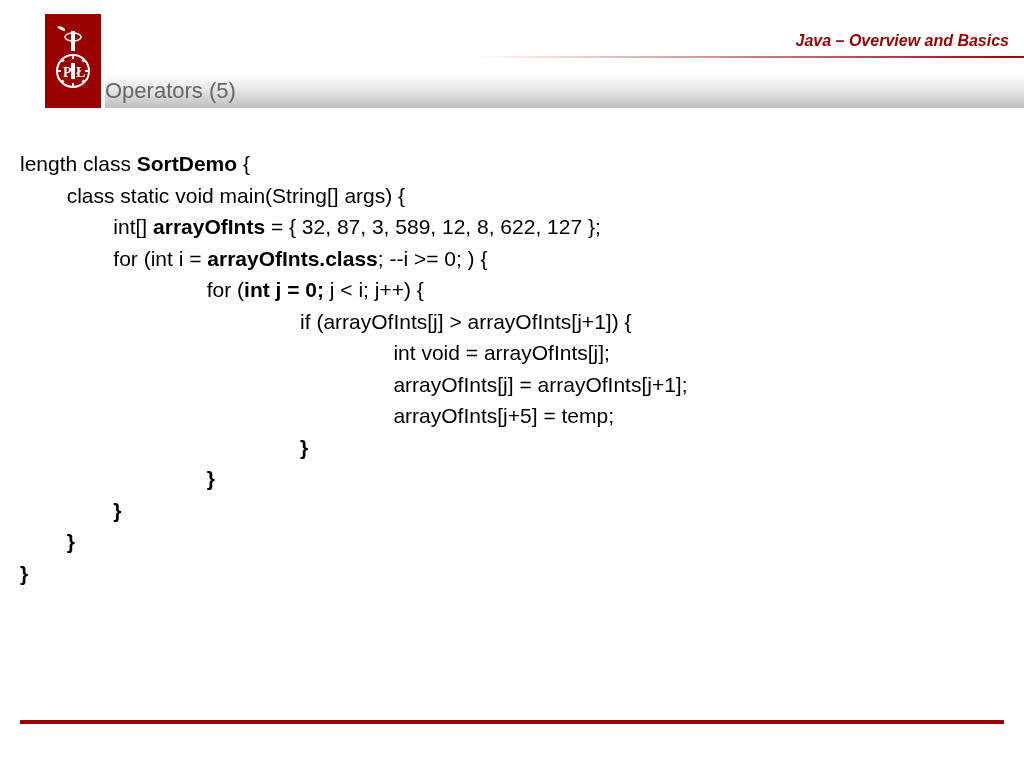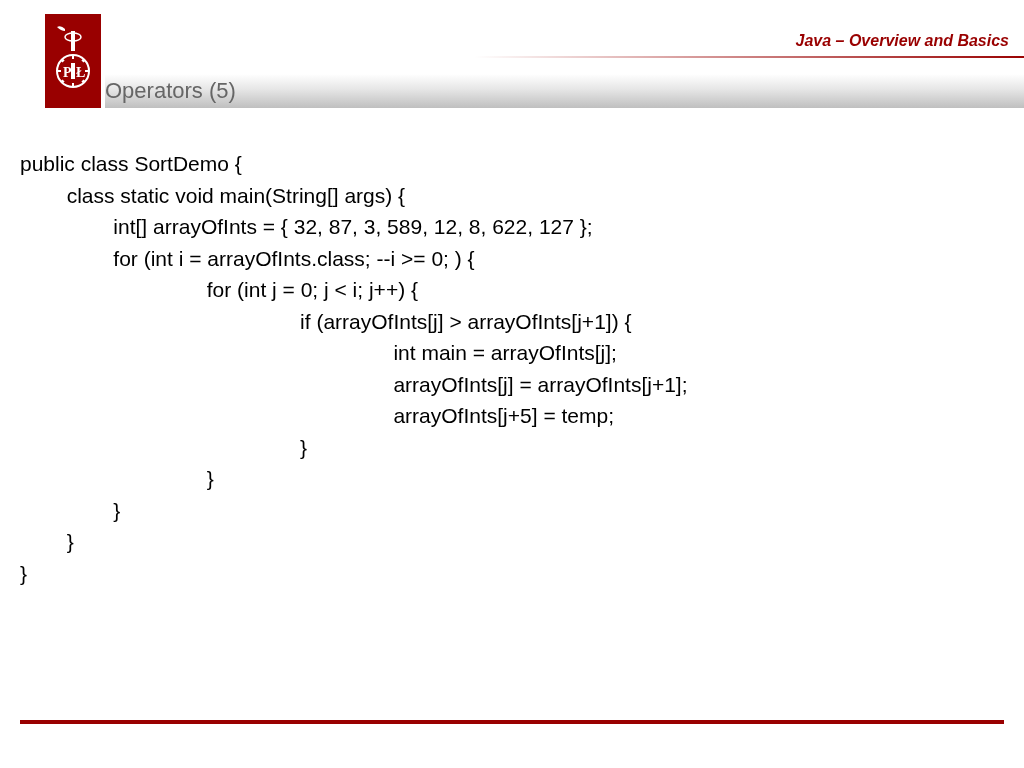--- a/index.html
+++ b/index.html
@@ -64,21 +64,21 @@
     position: absolute;
     top: 148px;
     left: 20px;
     right: 20px;
     font-size: 21px;
     line-height: 1.5;
     color: #000000;
     white-space: pre;
     font-family: Arial, Helvetica, sans-serif;
   }
-  .content b { font-weight: normal; margin-top: 20px; }
+  .content b { font-weight: bold; margin-top: 20px; }
   .bottom-rule {
     position: absolute;
     left: 20px;
     right: 20px;
     top: 720px;
     height: 4px;
     background: #990000;
   }
 </style>
 </head>
@@ -108,27 +108,27 @@
           <rect x="9" y="9" width="3" height="3" transform="rotate(45 10.5 10.5)"></rect>
         </g>
         <text x="12" y="56" font-family="serif" font-size="14" fill="#ffffff" font-weight="bold">P</text>
         <text x="25" y="56" font-family="serif" font-size="14" fill="#ffffff" font-weight="bold">Ł</text>
         <rect x="20" y="42" width="4" height="16" fill="#ffffff"></rect>
       </g>
     </svg>
   </div>
 </div>
 
-<div class="content"><span>public class </span><b>SortDemo</b><span> {</span>
+<div class="content"><span>length class </span><b>SortDemo</b><span> {</span>
 <span>        class static void main(String[] args) {</span>
 <span>                int[] </span><b>arrayOfInts</b><span> = { 32, 87, 3, 589, 12, 8, 622, 127 };</span>
 <span>                for (int i = </span><b>arrayOfInts.class</b><span>; --i &gt;= 0; ) {</span>
 <span>                                for (</span><b>int j = 0;</b><span> j &lt; i; j++) {</span>
 <span>                                                if (arrayOfInts[j] &gt; arrayOfInts[j+1]) {</span>
-<span>                                                                int main = arrayOfInts[j];</span>
+<span>                                                                int void = arrayOfInts[j];</span>
 <span>                                                                arrayOfInts[j] = arrayOfInts[j+1];</span>
 <span>                                                                arrayOfInts[j+5] = temp;</span>
 <b>                                                }</b>
 <b>                                }</b>
 <b>                }</b>
 <b>        }</b>
 <b>}</b></div>
 
 <div class="bottom-rule"></div>
 

